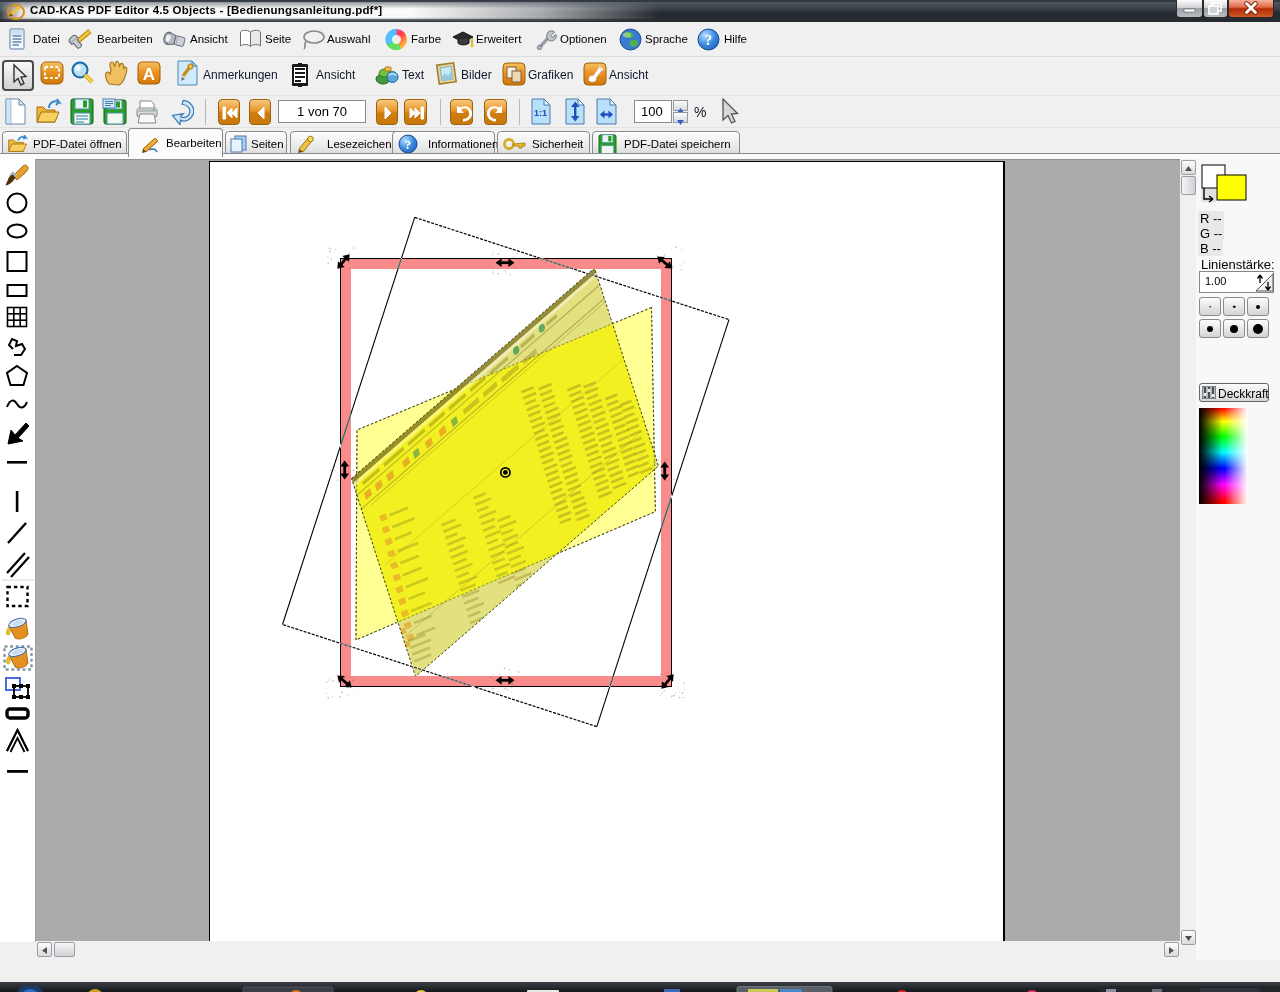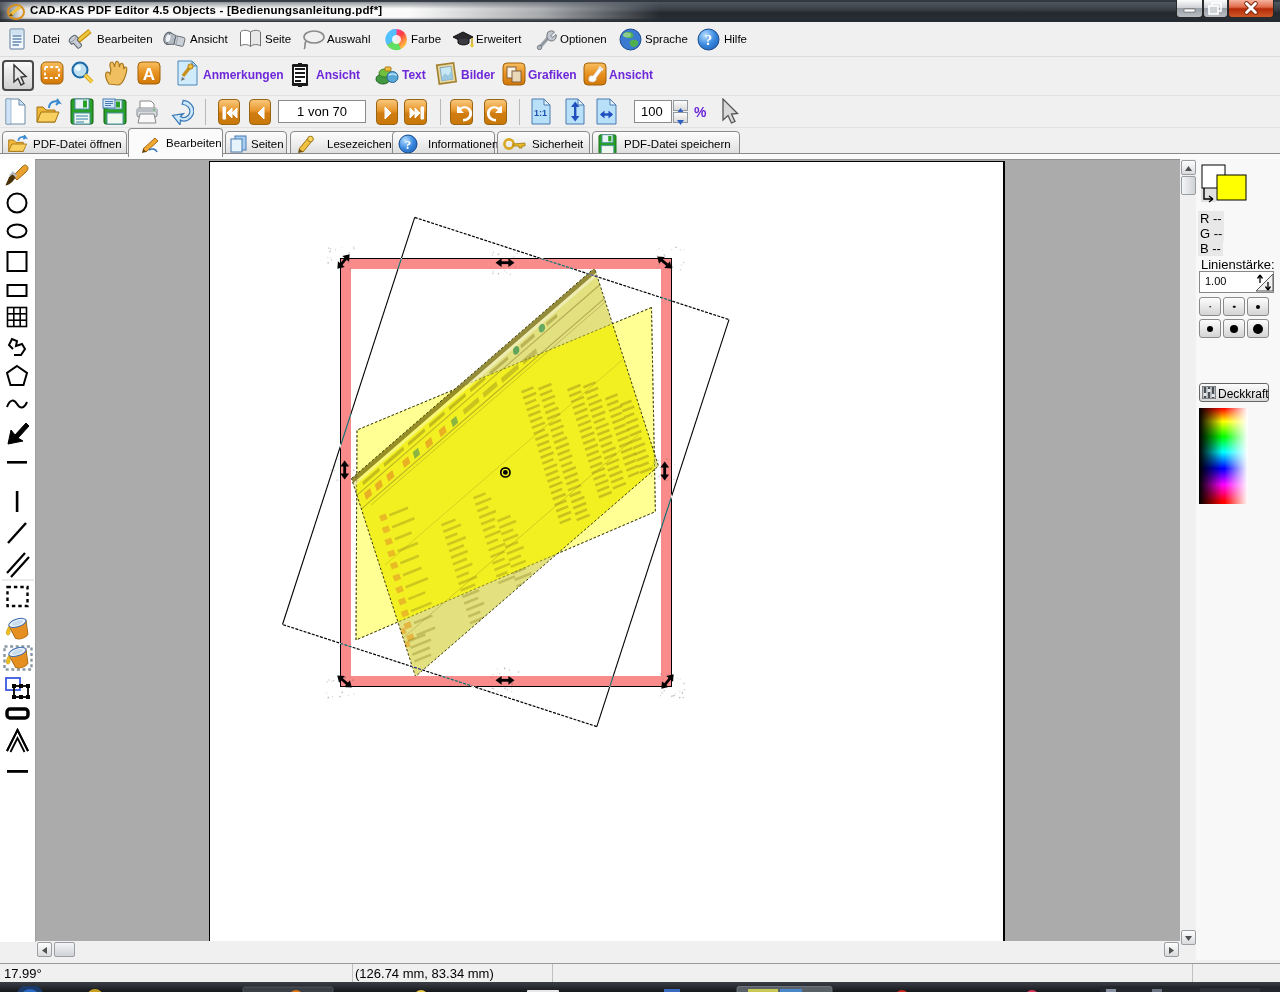--- a/index.html
+++ b/index.html
@@ -24,21 +24,21 @@
 #btncls  { left:1228px; width:46px; background:linear-gradient(#f6b49e 0%, #e06948 42%, #b52a08 52%, #cf5a26 100%); }
 
 
 #menubar { position:absolute; left:0; top:22px; width:1280px; height:35px; background:#F0F0F0; border-bottom:1px solid #dcdcdc;}
 .mlabel { position:absolute; top:11px; font-size:11.5px; }
 
 
 #toolbar2 { position:absolute; left:0; top:57px; width:1280px; height:38px; background:#F0F0F0; }
 #toolbar3 { position:absolute; left:0; top:95px; width:1280px; height:32px; background:#F0F0F0; border-top:1px solid #e2e2e2; }
 .tsep { position:absolute; top:3px; width:1px; height:26px; background:#b8b8b8; }
-.tlabel { position:absolute; font-size:12px; color:#6d28d9;font-weight:bold; }
+.tlabel { position:absolute; font-size:12px; color:#0f172a; }
 .obtn { position:absolute; border-radius:4px; border:1px solid #9a6510;
   background:linear-gradient(#f8c87c 0%, #e8962c 45%, #d07c12 55%, #c87808 100%); }
 #pagefield { position:absolute; left:278px; top:4px; width:88px; height:23px; background:#fff; border:1px solid #898c8f; font-size:13px; text-align:center; line-height:21px; }
 #zoomfield { position:absolute; left:634px; top:4px; width:38px; height:23px; background:#fff; border:1px solid #898c8f; font-size:13px; padding-left:6px; line-height:21px; }
 
 
 #tabbar { position:absolute; left:0; top:127px; width:1280px; height:32px; background:#F0F0F0; border-top:1px solid #e2e2e2; }
 .tab { position:absolute; top:3px; height:24px; border:1px solid #8a8a8a; border-radius:4px 4px 0 0;
   background:linear-gradient(#fdfdfd 0%, #f0f0f0 45%, #dddddd 100%); font-size:11.5px; white-space:nowrap; }
 .tab.active { top:0; height:29px; background:#fbfbfb; border-bottom:none; z-index:3; }
@@ -1072,27 +1072,20 @@
       <use href="#dblarrow" transform="translate(343.5,261.5) rotate(-50)"></use>
       <use href="#dblarrow" transform="translate(664.5,262.5) rotate(40)"></use>
       <use href="#dblarrow" transform="translate(667.5,681.5) rotate(-50)"></use>
       <use href="#dblarrow" transform="translate(344.5,681.5) rotate(40)"></use>
 
       <circle cx="505.4" cy="472.4" r="4.6" fill="none" stroke="#000" stroke-width="1.7"></circle>
       <circle cx="505.4" cy="472.4" r="2.4" fill="#000"></circle>
     </svg>
   </div>
 
-  <div id="statusbar">
-    <span style="position:absolute;left:4px;top:2px">17.99°</span>
-    <span style="position:absolute;left:355px;top:2px">(126.74 mm, 83.34 mm)</span>
-    <div style="position:absolute;left:352px;top:0;width:1px;height:19px;background:#c0c0c0"></div>
-    <div style="position:absolute;left:552px;top:0;width:1px;height:19px;background:#c0c0c0"></div>
-    <div style="position:absolute;left:1192px;top:0;width:1px;height:19px;background:#c0c0c0"></div>
-  </div>
 
   <div id="taskbar">
     <svg width="1280" height="10" viewBox="0 0 1280 10">
       <circle cx="30" cy="12" r="14" fill="#1a3a6a"></circle>
       <circle cx="30" cy="13" r="10" fill="#2a6ac0"></circle>
       <ellipse cx="30" cy="11" rx="9" ry="5" fill="#7ab0e8" opacity="0.7"></ellipse>
       <circle cx="95" cy="11" r="8" fill="#c8a020"></circle>
       <circle cx="95" cy="12" r="5" fill="#f0d060"></circle>
       <rect x="243" y="1" width="90" height="9" rx="2" fill="#3a3f46" stroke="#55595f" stroke-width="0.8"></rect>
       <circle cx="296" cy="11" r="7" fill="#e07818"></circle>

